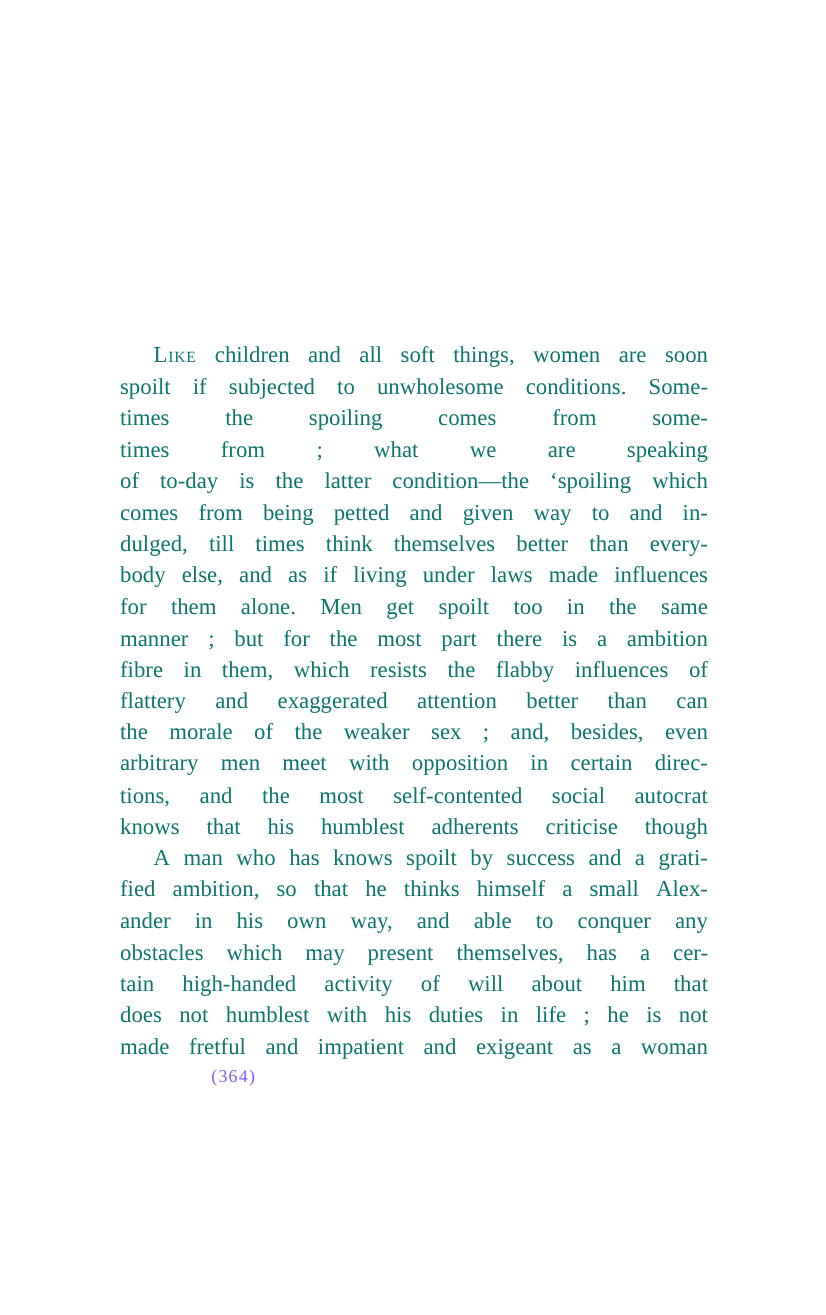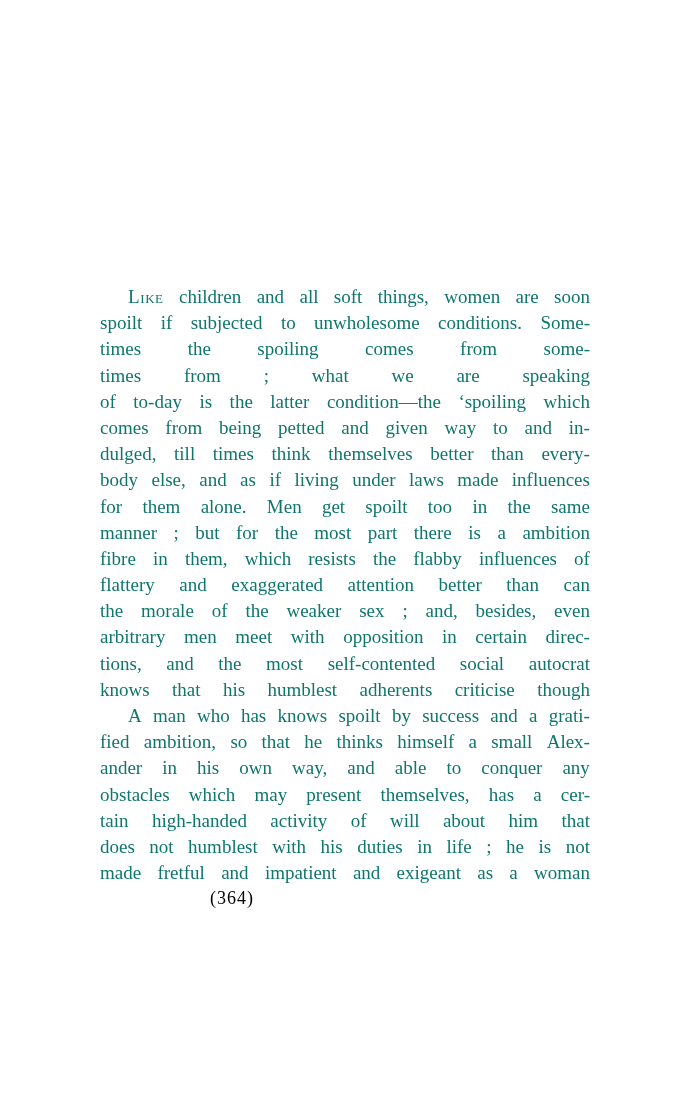--- a/index.html
+++ b/index.html
@@ -44,25 +44,25 @@
     justify-content: space-between;
     white-space: normal;
   }
   .line.indent { padding-left: 28px; }
   .smallcaps {
     font-variant: small-caps;
     letter-spacing: 0.6px;
   }
   .footer {
     margin-top: 3px;
-    margin-left: 110px;
-    font-size: 18px;
+    margin-left: 76px;
+    font-size: 15px;
     line-height: 19px;
     letter-spacing: 1px;
-    color: #000000;
+    color: #8b5cf6;
   }
 </style>
 </head>
 <body>
 
 <div class="page">
   <div class="text-block">
       <div class="paragraph">
         <div class="line indent justify">
           <span class="smallcaps">Like</span>

